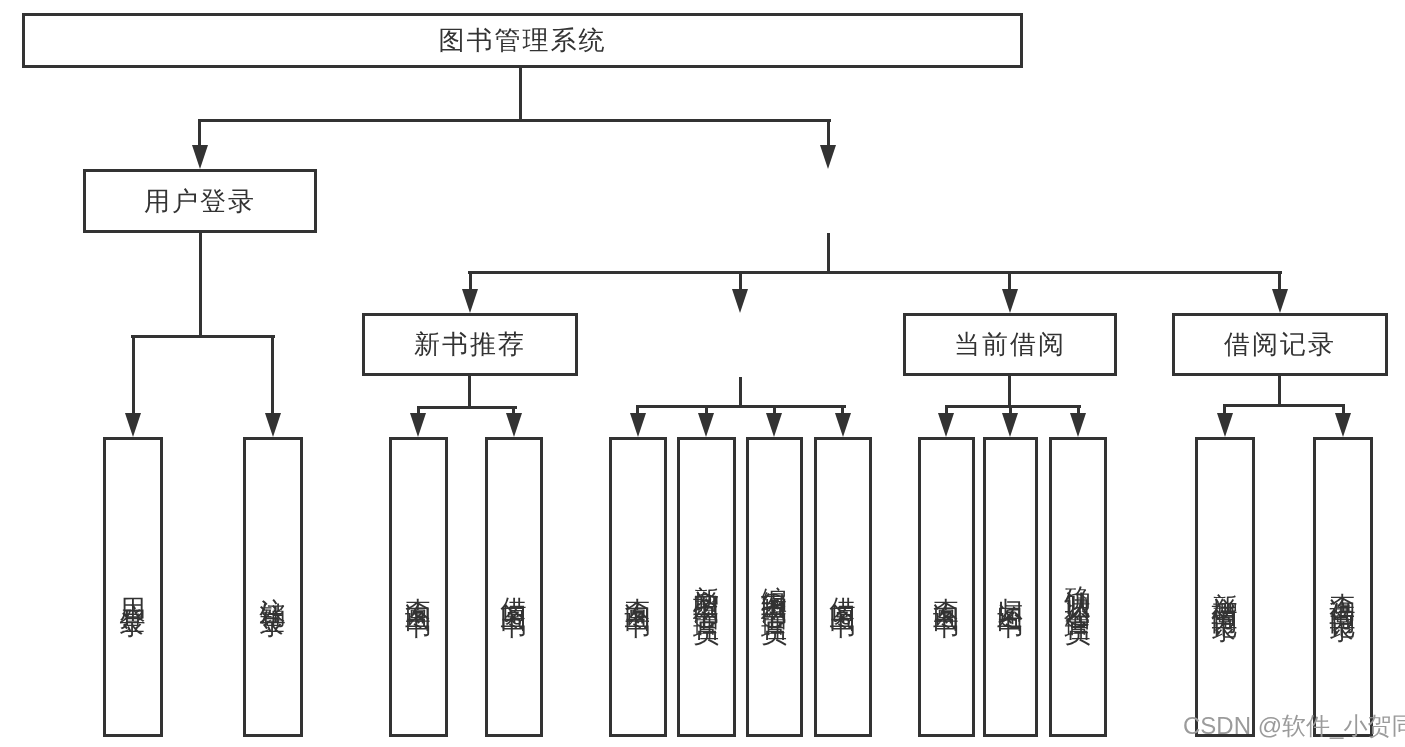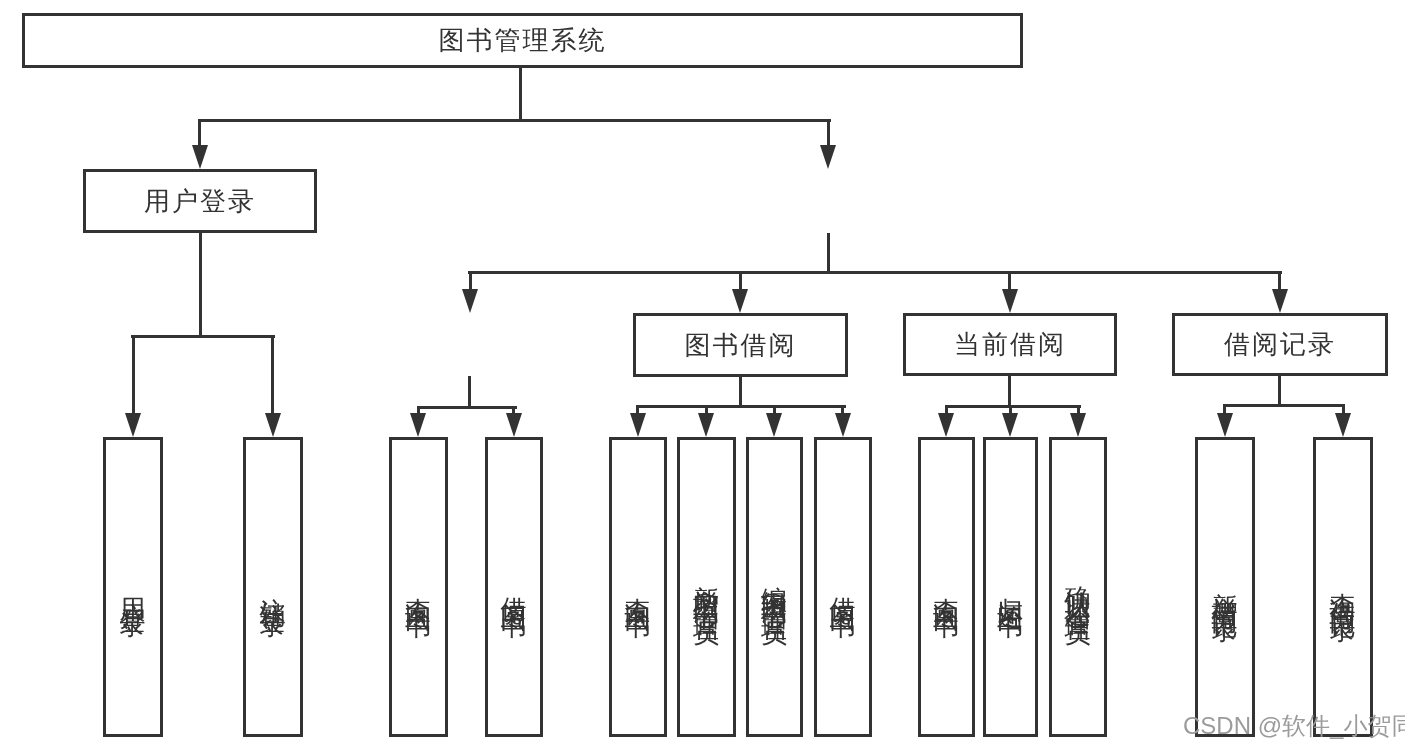--- a/index.html
+++ b/index.html
@@ -83,21 +83,21 @@
   <div class="line" style="left:468px; top:271px; width:814px; height:3px"></div>
   <div class="line" style="left:469px; top:271px; width:3px; height:20px"></div>
   <div class="line" style="left:739px; top:271px; width:3px; height:20px"></div>
   <div class="line" style="left:1008px; top:271px; width:3px; height:20px"></div>
   <div class="line" style="left:1278px; top:271px; width:3px; height:20px"></div>
   <div class="arrow" style="left:462px; top:289px"></div>
   <div class="arrow" style="left:732px; top:289px"></div>
   <div class="arrow" style="left:1002px; top:289px"></div>
   <div class="arrow" style="left:1272px; top:289px"></div>
 
-  <div class="box hbox" style="left:633px; top:313px; width:215px; height:64px">图书借阅</div>
+  <div class="box hbox" style="left:362px; top:313px; width:216px; height:63px">新书推荐</div>
   <div class="box hbox" style="left:1172px; top:313px; width:216px; height:63px">借阅记录</div>
   <div class="box hbox" style="left:903px; top:313px; width:214px; height:63px">当前借阅</div>
 
   <div class="line" style="left:468px; top:376px; width:3px; height:33px"></div>
   <div class="line" style="left:417px; top:406px; width:100px; height:3px"></div>
   <div class="line" style="left:417px; top:406px; width:3px; height:9px"></div>
   <div class="line" style="left:512px; top:406px; width:3px; height:9px"></div>
   <div class="arrow" style="left:410px; top:413px"></div>
   <div class="arrow" style="left:506px; top:413px"></div>
 

